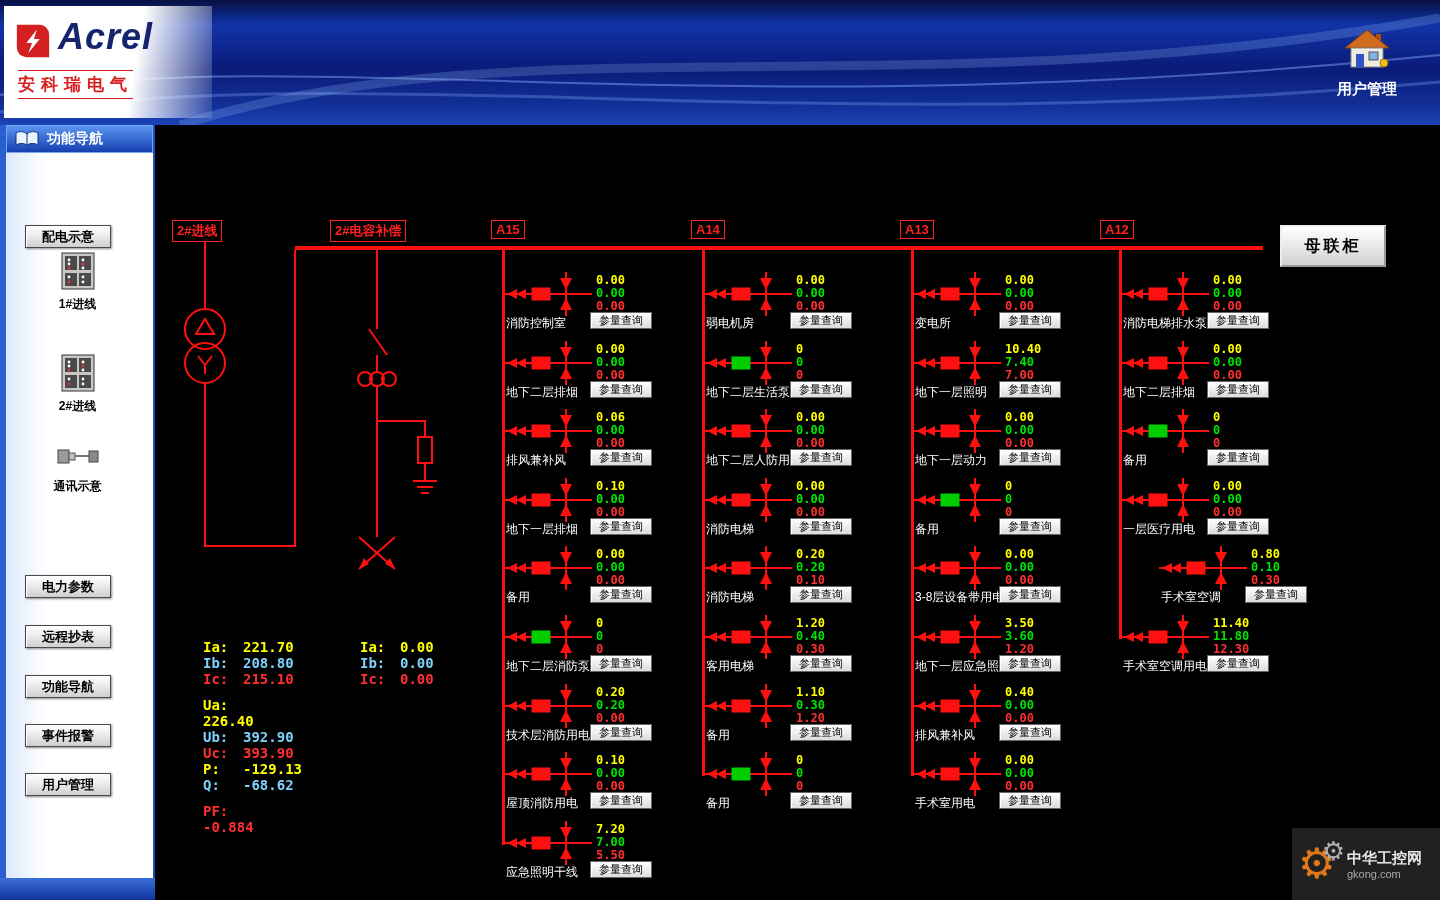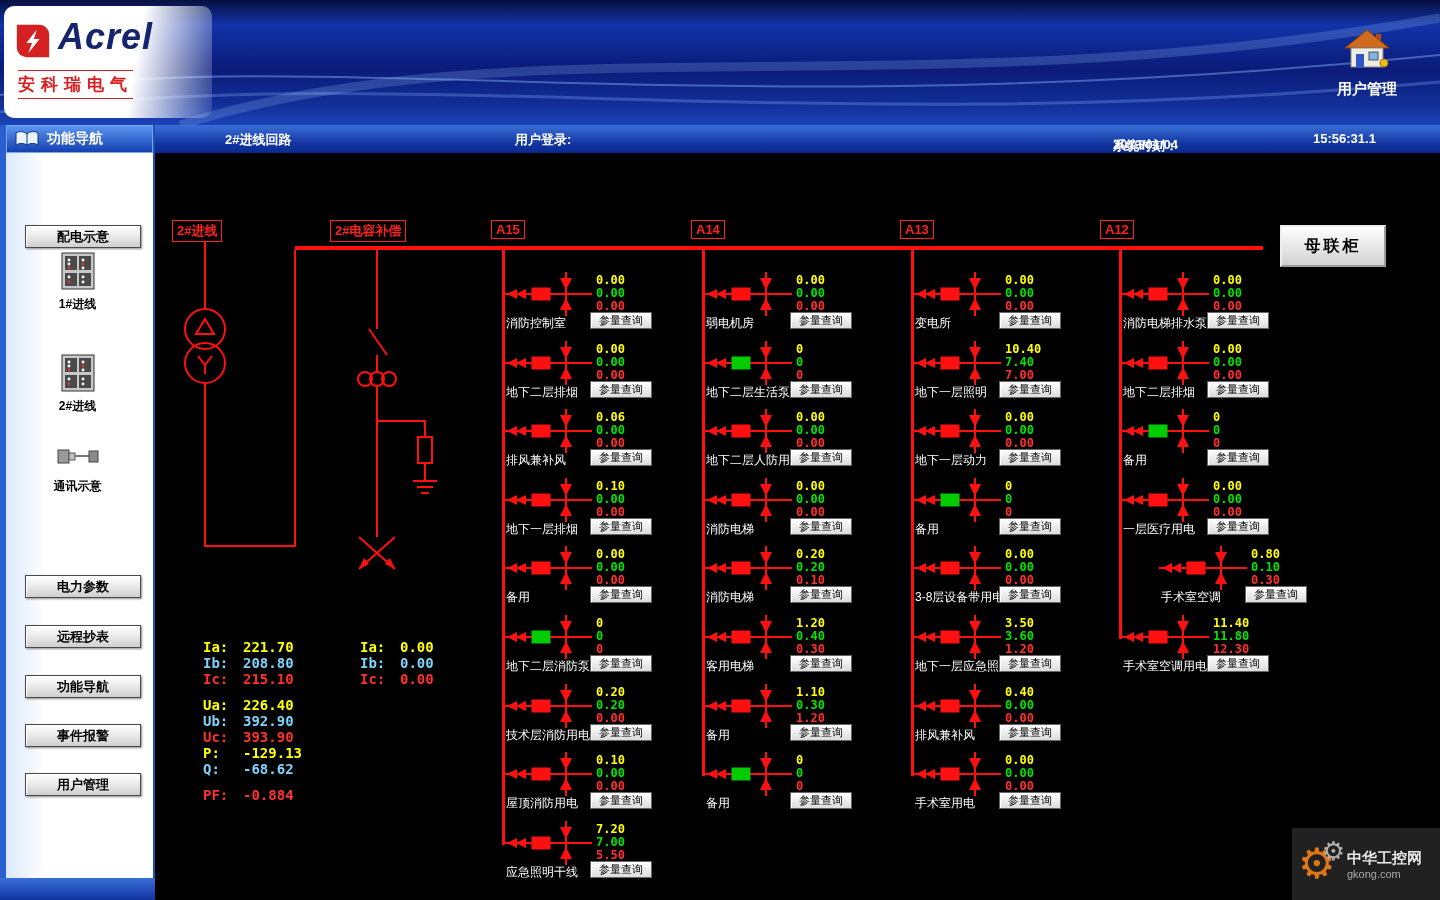--- a/index.html
+++ b/index.html
@@ -2,21 +2,21 @@
 <html><head>
 <meta charset="utf-8">
 <style>
   html,body{margin:0;padding:0;background:#222;}
   .app{position:relative;width:1440px;height:900px;overflow:hidden;background:#000;font-family:"Liberation Sans",sans-serif;}
 
   
   .hdr{position:absolute;left:0;top:0;width:1440px;height:125px;
        background:linear-gradient(180deg,#061040 0%,#1233a8 20%,#0a1b78 55%,#123099 85%,#1c43b8 100%);}
   .hdr svg.swoosh{position:absolute;left:0;top:0;pointer-events:none;}
-  .logo{position:absolute;left:4px;top:6px;width:208px;height:112px;border-radius:10px;
+  .logo{position:absolute;left:4px;top:6px;width:208px;height:112px;border-radius:0;
         background:linear-gradient(100deg,#ffffff 0%,#ffffff 62%,rgba(230,240,255,0.12) 100%);}
   .logo-mark{position:absolute;left:10px;top:16px;}
   .logo-brand{position:absolute;left:54px;top:10px;font-size:36px;font-weight:bold;font-style:italic;
               color:#16246e;letter-spacing:1px;}
   .logo-sub{position:absolute;left:14px;top:64px;font-size:17px;font-weight:bold;color:#d82020;letter-spacing:6px;
             border-top:1px solid #d82020;border-bottom:1px solid #d82020;padding:2px 0;}
   .hdr-title{position:absolute;left:220px;right:220px;top:38px;text-align:center;color:#ffffff;
              font-size:38px;font-weight:bold;font-family:"Liberation Serif",serif;letter-spacing:5px;
              text-shadow:2px 2px 3px #000;white-space:nowrap;}
   .usr{position:absolute;right:28px;top:28px;width:90px;text-align:center;color:#fff;cursor:pointer;}
@@ -28,21 +28,21 @@
         border-bottom:1px solid #4a85e0;color:#fff;font-size:13px;font-weight:bold;}
   .sbar span{position:absolute;top:6px;white-space:nowrap;}
 
   
   .side{position:absolute;left:0;top:125px;width:155px;height:775px;
         background:linear-gradient(90deg,#2a5fd0 0px,#2a5fd0 6px,#dce9fb 6px,#ffffff 45px,#ffffff 100%);
         border-right:2px solid #1a4fc0;box-sizing:border-box;}
   .side-title{position:absolute;left:6px;top:0;width:147px;height:28px;box-sizing:border-box;
               background:linear-gradient(180deg,#5a95f0,#1540b0);border:1px solid #79a6f2;
               color:#fff;font-weight:bold;font-size:14px;display:flex;align-items:center;gap:8px;padding-left:8px;}
-  .sbtn{position:absolute;left:25px;width:116px;height:23px;
+  .sbtn{position:absolute;left:25px;width:86px;height:23px;
         background:linear-gradient(180deg,#ffffff 0%,#ececec 45%,#cfcfcf 100%);
         border:1px solid #4a4a4a;box-shadow:1px 1px 2px rgba(0,0,0,.45),inset 1px 1px 0 #fff;
         font-weight:bold;font-size:13px;color:#000;cursor:pointer;font-family:inherit;padding:0;}
   .sicon{position:absolute;left:0;width:155px;text-align:center;cursor:pointer;}
   .sicon .lbl{margin-top:2px;font-size:12px;font-weight:bold;color:#000;}
   .side-bottom{position:absolute;left:0;top:878px;width:155px;height:22px;
                background:linear-gradient(180deg,#3a6fd8,#11339e);}
 
   
   .main{position:absolute;left:155px;top:153px;width:1285px;height:747px;background:#000;overflow:hidden;}
@@ -58,21 +58,21 @@
   .vals{position:absolute;left:92px;top:8px;width:62px;
         font-family:"DejaVu Sans Mono",monospace;font-size:12px;font-weight:bold;line-height:13px;}
   .v.y{color:#ffff00}.v.g{color:#00e400}.v.r{color:#ff3030}
   .blbl{position:absolute;left:2px;top:49px;color:#ffffff;font-size:12px;white-space:nowrap;}
   .qbtn{position:absolute;left:86px;top:46px;width:62px;height:17px;
         background:linear-gradient(180deg,#ffffff,#dcdcdc);border:1px solid #666;
         box-shadow:inset 1px 1px 0 #fff;color:#000;font-size:11px;line-height:13px;padding:0;
         cursor:pointer;font-family:inherit;}
   .meas{position:absolute;font-family:"DejaVu Sans Mono",monospace;font-size:14px;font-weight:bold;line-height:16px;}
   .mrow{display:flex;white-space:nowrap;}
-  .mrow.gap{margin-top:10px;}
+  .mrow.gap{margin-top:10px;flex-direction:column;}
   .mk{width:40px;}
   .c-yellow{color:#ffff00}.c-green{color:#7dd3fc}.c-red{color:#ff3030}
   .rl{stroke:#ff1010;stroke-width:2;fill:none;}
   .rc{stroke:#ff1010;stroke-width:2;fill:none;}
 
   
   .wm{position:absolute;right:0;bottom:0;width:148px;height:72px;background:rgba(55,55,55,.6);
       display:flex;align-items:center;padding-left:6px;box-sizing:border-box;}
   .wm .gear1{font-size:42px;color:#e07818;line-height:42px;}
   .wm .gear2{font-size:26px;color:#b0b0b0;line-height:26px;margin-left:-14px;margin-top:-26px;}
@@ -105,29 +105,20 @@
         <polygon points="24,2 46,20 2,20" fill="#d06a1e" stroke="#8a3c00"></polygon>
         <rect x="8" y="20" width="32" height="19" fill="#efece2" stroke="#888"></rect>
         <rect x="13" y="26" width="8" height="13" fill="#2f55c8"></rect>
         <rect x="26" y="24" width="9" height="8" fill="#7fb3e8" stroke="#555"></rect>
         <circle cx="41" cy="35" r="4" fill="#f0c020" stroke="#a07000"></circle>
       </svg>
       <div class="lbl">用户管理</div>
     </div>
   </div>
 
-  <div class="sbar">
-    <span style="left:70px">2#进线回路</span>
-    <span style="left:360px">用户登录:</span>
-    <span style="left:958px">
-      <span>系统时刻：</span>
-        <span>2013/01/04</span>
-    </span>
-    <span style="left:1158px">15:56:31.1</span>
-  </div>
 
   <div class="side">
     <div class="side-title">
       <svg width="24" height="16" viewBox="0 0 24 16">
         <path d="M12 3 C9 0,4 0,1 2 V14 C4 12,9 12,12 14 C15 12,20 12,23 14 V2 C20 0,15 0,12 3 Z" fill="#eaf4ff" stroke="#10307e"></path>
         <line x1="12" y1="3" x2="12" y2="14" stroke="#10307e"></line>
       </svg>
       <span>功能导航</span>
     </div>
     <div id="side-items">

